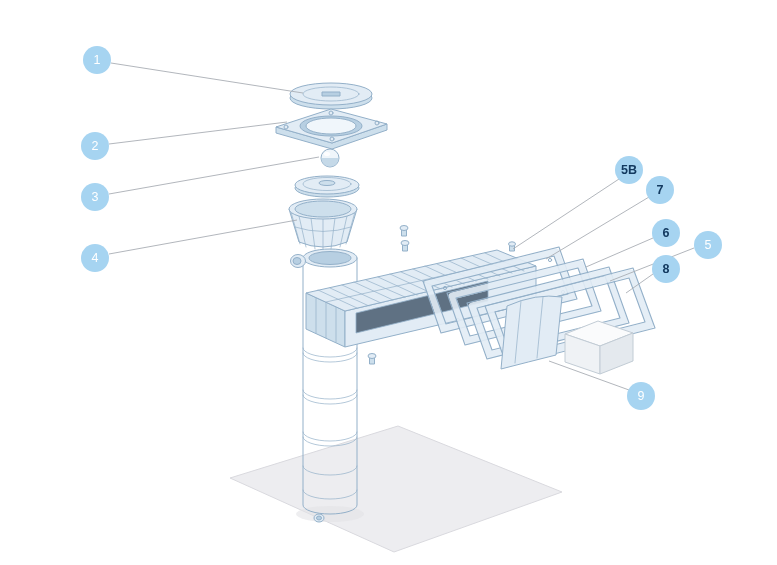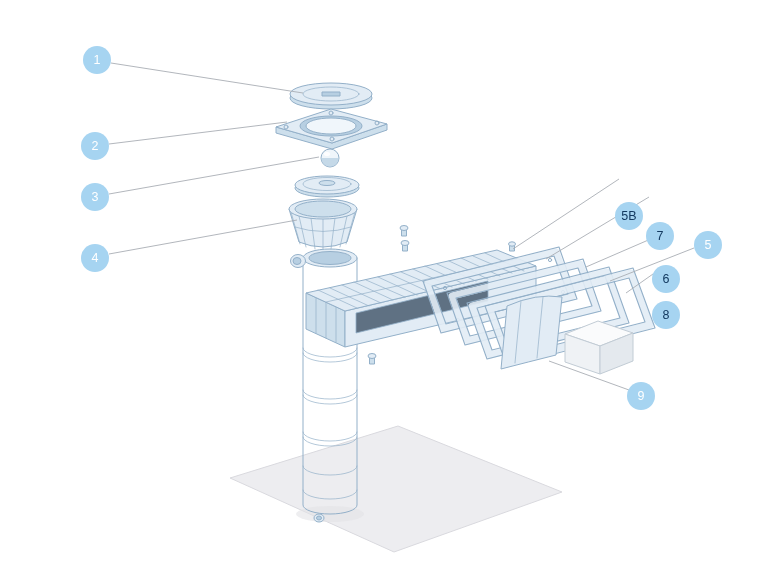--- a/index.html
+++ b/index.html
@@ -6,21 +6,21 @@
   .stage{position:relative;width:777px;height:565px;background:#ffffff;overflow:hidden;}
   .stage svg{position:absolute;left:0;top:0;}
 
   
   .callout{
     position:absolute;width:28px;height:28px;border-radius:50%;
     background:var(--callout-fill,#a6d4f1);color:var(--callout-text,#ffffff);
     display:flex;align-items:center;justify-content:center;
     font-size:12.5px;line-height:1;user-select:none;
   }
-  .callout.em{color:var(--callout-text-dark,#133a60);font-weight:normal;margin-top:46px;}
+  .callout.em{color:var(--callout-text-dark,#133a60);font-weight:bold;}
 
   
   .s   {stroke:var(--stroke,#93b0c9);fill:none;stroke-width:1;stroke-linejoin:round;stroke-linecap:round;}
   .thin{stroke:var(--stroke,#93b0c9);fill:none;stroke-width:.7;stroke-linejoin:round;stroke-linecap:round;}
   .sf1 {stroke:var(--stroke,#93b0c9);fill:var(--fill-1,#f0f6fb);stroke-width:1;stroke-linejoin:round;}
   .sf2 {stroke:var(--stroke,#93b0c9);fill:var(--fill-2,#e2ecf5);stroke-width:1;stroke-linejoin:round;}
   .sf3 {stroke:var(--stroke,#93b0c9);fill:var(--fill-3,#cddfec);stroke-width:1;stroke-linejoin:round;}
   .sf4 {stroke:var(--stroke,#93b0c9);fill:var(--fill-4,#b7cfe2);stroke-width:1;stroke-linejoin:round;}
   .h4  {fill:var(--fill-4,#b7cfe2);stroke:none;opacity:.75;}
   .open{fill:var(--opening,#5f7183);stroke:var(--stroke,#93b0c9);stroke-width:.8;}

